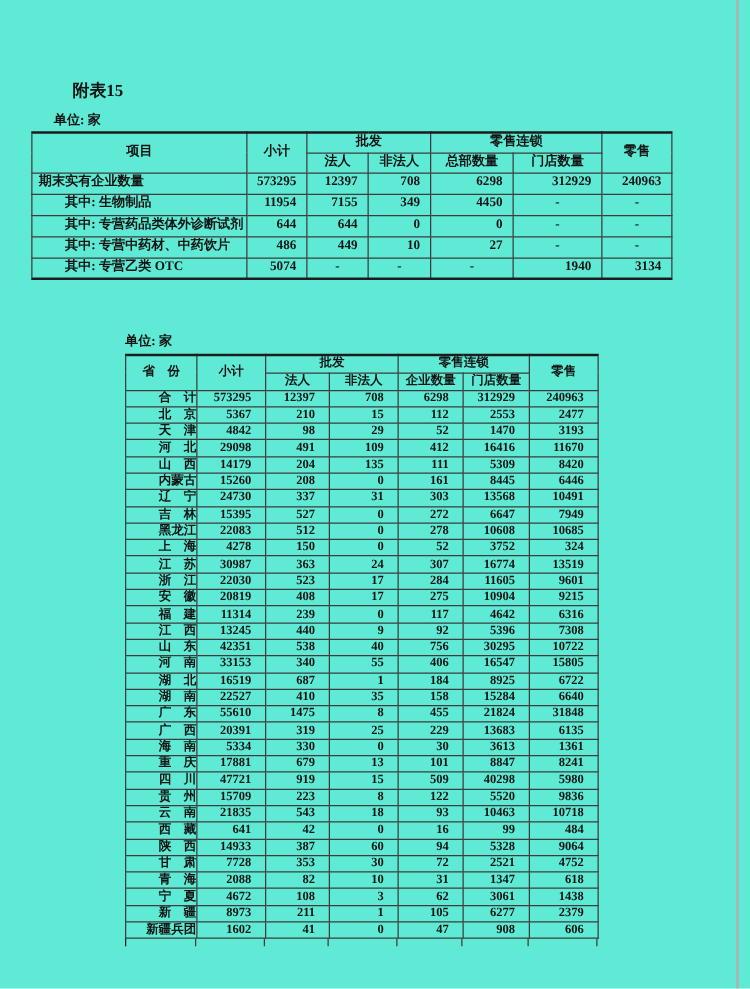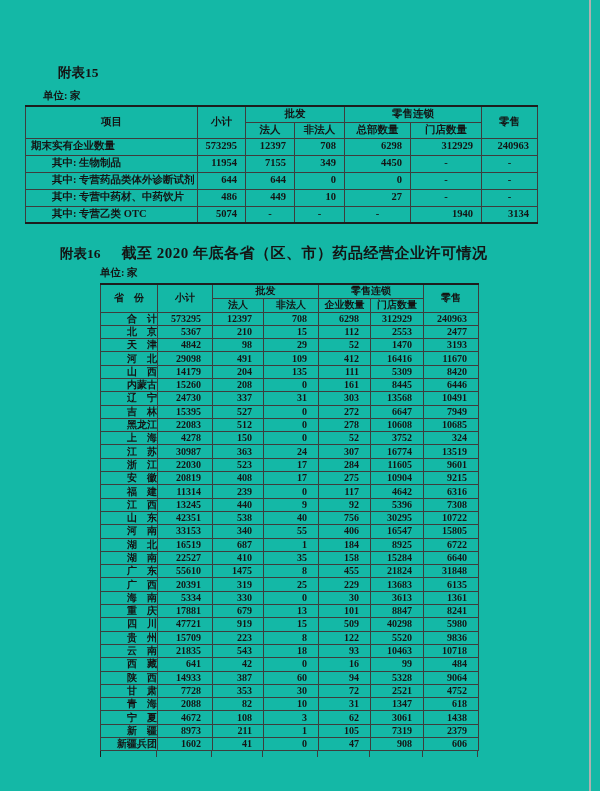--- a/index.html
+++ b/index.html
@@ -1,18 +1,18 @@
 <!DOCTYPE html>
 <html><head>
 <meta charset="utf-8">
 <style>
   * { margin:0; padding:0; box-sizing:border-box; }
   html,body { background:#ffffff; }
   .page {
-    position:relative; width:600px; height:791px; background:#14b8a6;
+    position:relative; width:600px; height:791px; background:#5eead4;
     font-family:"Liberation Serif","DejaVu Serif",serif;
     color:#141414; overflow:hidden;
   }
   .edge-line { position:absolute; left:589px; top:0; width:2px; height:791px; background:#b0b0b0; }
 
   .titlebar { position:absolute; display:flex; align-items:baseline; white-space:nowrap; }
   .titlebar .tag { font-size:13.5px; font-weight:bold; }
   .titlebar .title { font-size:15px; font-weight:bold; letter-spacing:0.5px; }
   #t15-titlebar { left:58px; top:64px; }
   #t15-titlebar .title { margin-left:64px; }
@@ -139,24 +139,20 @@
             <td class="num dash">-</td>
             <td class="num dash">-</td>
             <td class="num dash">-</td>
             <td class="num">1940</td>
             <td class="num">3134</td>
           </tr>
         </tbody>
     </table>
   </div>
 
-  <div class="titlebar" id="t16-titlebar">
-    <span class="tag">附表16</span>
-    <span class="title">截至 2020 年底各省（区、市）药品经营企业许可情况</span>
-  </div>
   <div class="unit-label" id="t16-unit">单位: 家</div>
 
   <div id="t16-wrap">
     <table id="t16-table">
       <colgroup>
         <col class="cA">
           <col class="cB">
           <col class="cC">
           <col class="cD">
           <col class="cE">
@@ -457,21 +453,21 @@
             <td class="num">62</td>
             <td class="num">3061</td>
             <td class="num">1438</td>
           </tr>
           <tr>
             <td class="c0">新　疆</td>
             <td class="num">8973</td>
             <td class="num">211</td>
             <td class="num">1</td>
             <td class="num">105</td>
-            <td class="num">7319</td>
+            <td class="num">6277</td>
             <td class="num">2379</td>
           </tr>
           <tr>
             <td class="c0">新疆兵团</td>
             <td class="num">1602</td>
             <td class="num">41</td>
             <td class="num">0</td>
             <td class="num">47</td>
             <td class="num">908</td>
             <td class="num">606</td>

